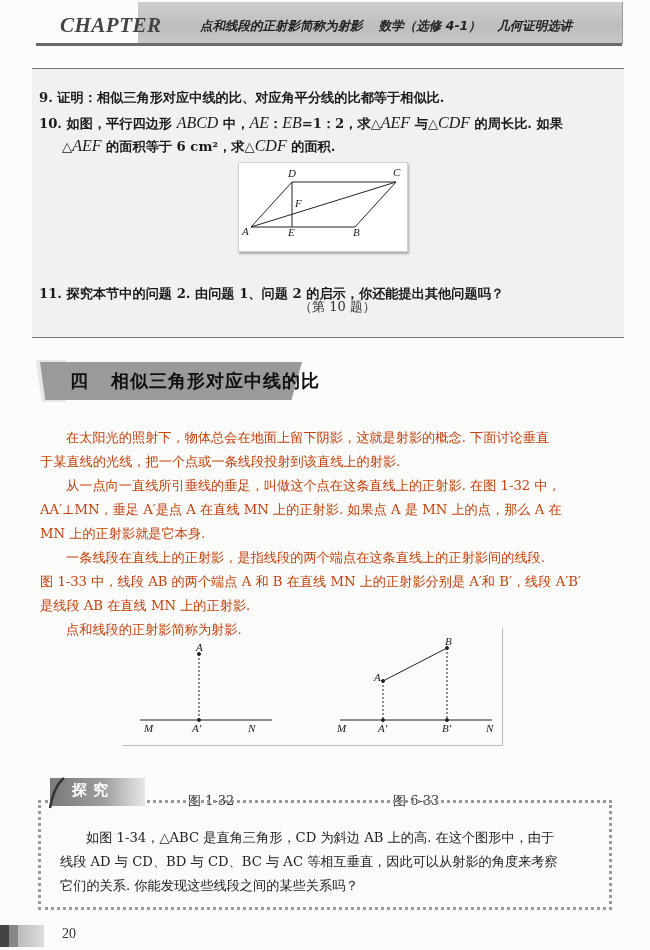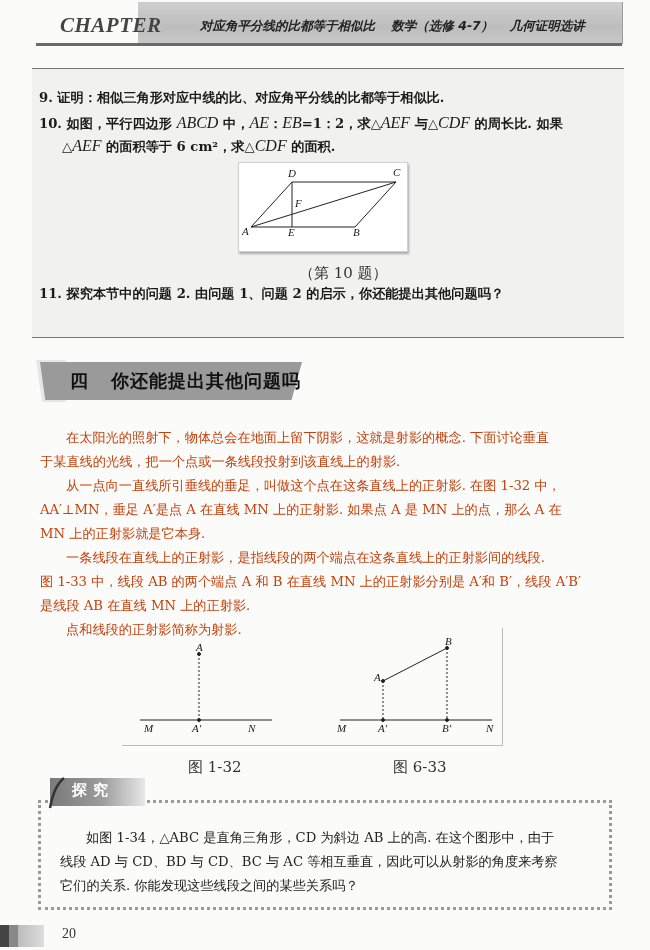--- a/index.html
+++ b/index.html
@@ -32,21 +32,21 @@
       background:#f1f1ef; border-top:1px solid #777; border-bottom:1px solid #777;
     }
     .line { font-size:13.2px; white-space:nowrap; line-height:24px; }
     .ex-line { left:39px; font-weight:bold; }
     .math { font-style:italic; font-family:"Liberation Serif", serif; font-weight:normal; font-size:16px; }
     
     .fig10 {
       left:238px; top:162px; width:168px; height:88px;
       background:#fff; border:1px solid #d0d0d0; box-shadow:1px 2px 2px #aaa;
     }
-    .caption { font-size:15px; color:#333; white-space:nowrap; }
+    .caption { font-size:13px; color:#333; white-space:nowrap;margin-top:34px; }
     
     .sec-banner {
       left:40px; top:362px; width:262px; height:38px;
       background:#9a9a9a;
       clip-path: polygon(0 0, 100% 0, 96% 100%, 2% 100%);
     }
     .sec-fold { left:36px; top:360px; width:30px; height:42px; background:#e6e6e6;
       clip-path: polygon(0 0,100% 0,100% 100%,20% 100%); }
     .sec-title {
       left:70px; top:369px; font-family:"DejaVu Serif", serif; font-weight:bold; font-size:18px;
@@ -71,22 +71,22 @@
       background:linear-gradient(90deg,#444 0%,#444 20%,#888 20%,#888 40%,#bbb 40%,#ddd 100%); }
     .page-num { left:62px; top:926px; font-family:"Liberation Serif", serif; font-size:14px; color:#333; }
   </style>
 </head>
 <body>
 
 <div class="abs header-band"></div>
 <div class="abs header-rule"></div>
 <div class="abs chapter">CHAPTER</div>
 <div class="abs header-title">
-  <span>对应角平分线的比都等于相似比</span>
-  <span>数学（选修 4-7）</span>
+  <span>点和线段的正射影简称为射影</span>
+  <span>数学（选修 4-1）</span>
   <span>几何证明选讲</span>
 </div>
 
 <div class="abs ex-box"></div>
 <div class="abs line ex-line" style="top:86px;">9. 证明：相似三角形对应中线的比、对应角平分线的比都等于相似比.</div>
 <div class="abs line ex-line" style="top:111px;">
   <span>10. 如图，平行四边形 </span><span class="math">ABCD</span><span> 中，</span><span class="math">AE</span><span>：</span><span class="math">EB</span><span>=1：2，求△</span><span class="math">AEF</span><span> 与△</span><span class="math">CDF</span><span> 的周长比. 如果</span>
 </div>
 <div class="abs line ex-line" style="top:134px; left:62px;">
   <span>△</span><span class="math">AEF</span><span> 的面积等于 6 cm²，求△</span><span class="math">CDF</span><span> 的面积.</span>
@@ -106,21 +106,21 @@
   <span class="abs math" style="left:114px;top:63px;font-size:11px;">B</span>
   <span class="abs math" style="left:49px;top:63px;font-size:11px;">E</span>
   <span class="abs math" style="left:56px;top:34px;font-size:11px;">F</span>
 </div>
 <div class="abs caption" style="left:299px; top:264px;">（第 10 题）</div>
 <div class="abs line ex-line" style="top:282px;">11. 探究本节中的问题 2. 由问题 1、问题 2 的启示，你还能提出其他问题吗？</div>
 
 <div class="abs sec-fold"></div>
 <div class="abs sec-banner"></div>
 <div class="abs sec-title">
-  <span style="margin-right:22px;">四</span><span>你还能提出其他问题吗</span>
+  <span style="margin-right:22px;">四</span><span>相似三角形对应中线的比</span>
 </div>
 
 <div class="abs body-text indent" style="top:426px;">在太阳光的照射下，物体总会在地面上留下阴影，这就是射影的概念. 下面讨论垂直</div>
 <div class="abs body-text" style="top:450px;">于某直线的光线，把一个点或一条线段投射到该直线上的射影.</div>
 <div class="abs body-text indent" style="top:474px;">从一点向一直线所引垂线的垂足，叫做这个点在这条直线上的正射影. 在图 1-32 中，</div>
 <div class="abs body-text" style="top:498px;text-align:center;">AA′⊥MN，垂足 A′是点 A 在直线 MN 上的正射影. 如果点 A 是 MN 上的点，那么 A 在</div>
 <div class="abs body-text" style="top:522px;">MN 上的正射影就是它本身.</div>
 <div class="abs body-text indent" style="top:546px;">一条线段在直线上的正射影，是指线段的两个端点在这条直线上的正射影间的线段.</div>
 <div class="abs body-text" style="top:570px;">图 1-33 中，线段 AB 的两个端点 A 和 B 在直线 MN 上的正射影分别是 A′和 B′，线段 A′B′</div>
 <div class="abs body-text" style="top:594px;">是线段 AB 在直线 MN 上的正射影.</div>

